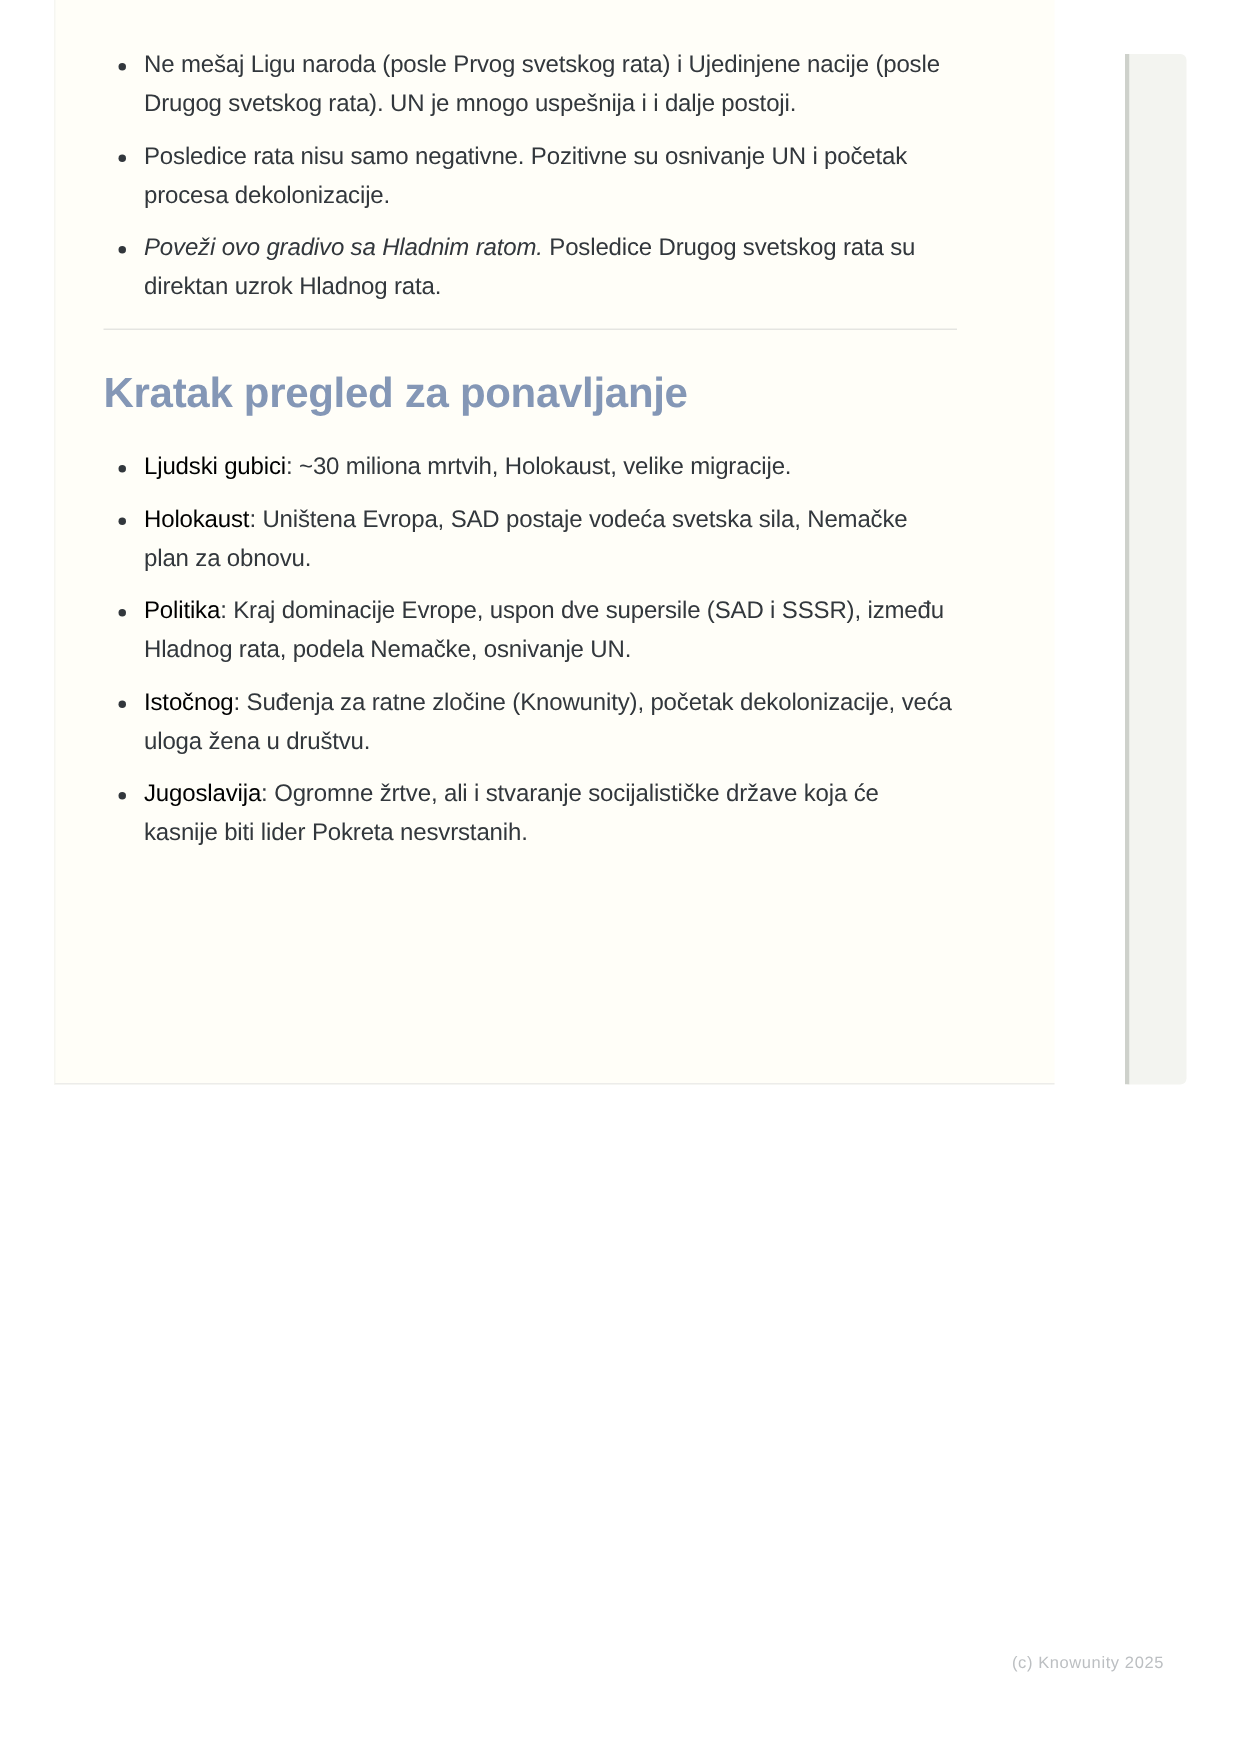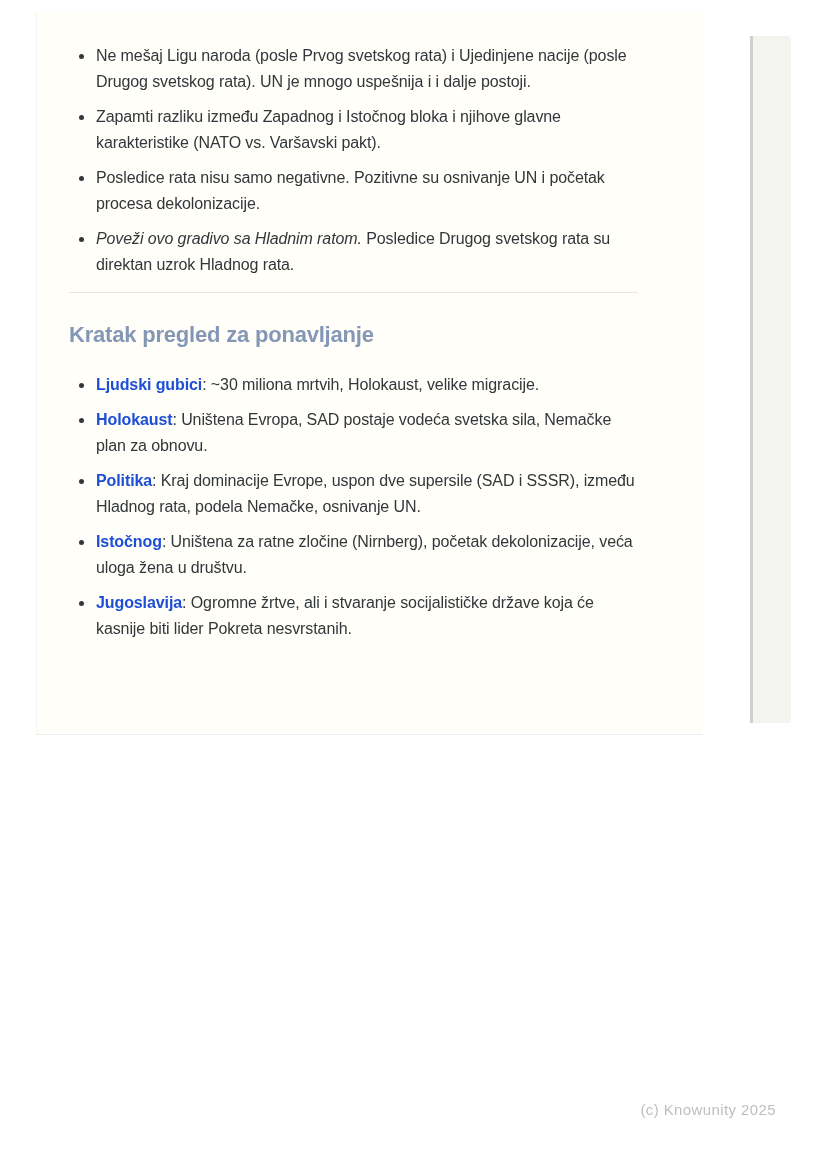--- a/index.html
+++ b/index.html
@@ -10,21 +10,21 @@
     position: relative;
     background: #ffffff;
     font-family: "Liberation Sans", sans-serif;
     overflow: hidden;
   }
 
   
   .page-card {
     position: absolute;
     left: 36px;
-    top: 12px;
+    top: 0;
     width: 667px;
     height: 723px;
     background: #fffef8;
     border-left: 1px solid #f6f6f1;
     border-bottom: 1px solid #ececе8;
     border-bottom: 1px solid #ececea;
   }
 
   .page-content {
     padding: 31px 0 0 32px;
@@ -48,33 +48,33 @@
   }
   ul.doc-list li .bullet-dot {
     position: absolute;
     left: -17px;
     top: 10.5px;
     width: 5px;
     height: 5px;
     border-radius: 50%;
     background: #32373c;
   }
-  ul.doc-list li strong { font-weight: bold; color: #1d4ed8; }
+  ul.doc-list li strong { font-weight: normal; color: #000000; }
   ul.doc-list li em { }
 
   .divider {
     border: none;
     border-top: 1px solid #e5e5e1;
     width: 569px;
     margin: 14px 0 0 0;
   }
 
   h2.section-heading {
     margin: 27px 0 0 0;
-    font-size: 22px;
+    font-size: 28px;
     line-height: 30px;
     font-weight: bold;
     color: #8497b6;
     letter-spacing: -0.2px;
   }
 
   ul.summary-list { margin-top: 22px; }
 
   
   .next-page-edge {
@@ -85,40 +85,36 @@
     height: 687px;
     background: #f3f4f0;
     border-left: 3px solid #ced1cb;
     border-radius: 0 4px 4px 0;
   }
 
   .footer-credit {
     position: absolute;
     top: 1103px;
     right: 52px;
-    font-size: 15px;
+    font-size: 11px;
     line-height: 13px;
     color: #bcbfc2;
     letter-spacing: 0.4px;
   }
 </style>
 </head>
 <body>
 
 <div class="page-card">
   <div class="page-content">
 
     <ul class="doc-list notes-list">
       <li>
         <span class="bullet-dot"></span>
         <span>Ne mešaj Ligu naroda (posle Prvog svetskog rata) i Ujedinjene nacije (posle Drugog svetskog rata). UN je mnogo uspešnija i i dalje postoji.</span>
-      </li>
-      <li>
-        <span class="bullet-dot"></span>
-        <span>Zapamti razliku između Zapadnog i Istočnog bloka i njihove glavne karakteristike (NATO vs. Varšavski pakt).</span>
       </li>
       <li>
         <span class="bullet-dot"></span>
         <span>Posledice rata nisu samo negativne. Pozitivne su osnivanje UN i početak procesa dekolonizacije.</span>
       </li>
       <li>
         <span class="bullet-dot"></span>
         <em>Poveži ovo gradivo sa Hladnim ratom.</em><span> Posledice Drugog svetskog rata su direktan uzrok Hladnog rata.</span>
       </li>
     </ul>
@@ -135,21 +131,21 @@
       <li>
         <span class="bullet-dot"></span>
         <strong>Holokaust</strong><span>: Uništena Evropa, SAD postaje vodeća svetska sila, Nemačke plan za obnovu.</span>
       </li>
       <li>
         <span class="bullet-dot"></span>
         <strong>Politika</strong><span>: Kraj dominacije Evrope, uspon dve supersile (SAD i SSSR), između Hladnog rata, podela Nemačke, osnivanje UN.</span>
       </li>
       <li>
         <span class="bullet-dot"></span>
-        <strong>Istočnog</strong><span>: Uništena za ratne zločine (Nirnberg), početak dekolonizacije, veća uloga žena u društvu.</span>
+        <strong>Istočnog</strong><span>: Suđenja za ratne zločine (Knowunity), početak dekolonizacije, veća uloga žena u društvu.</span>
       </li>
       <li>
         <span class="bullet-dot"></span>
         <strong>Jugoslavija</strong><span>: Ogromne žrtve, ali i stvaranje socijalističke države koja će kasnije biti lider Pokreta nesvrstanih.</span>
       </li>
     </ul>
 
   </div>
 </div>
 

